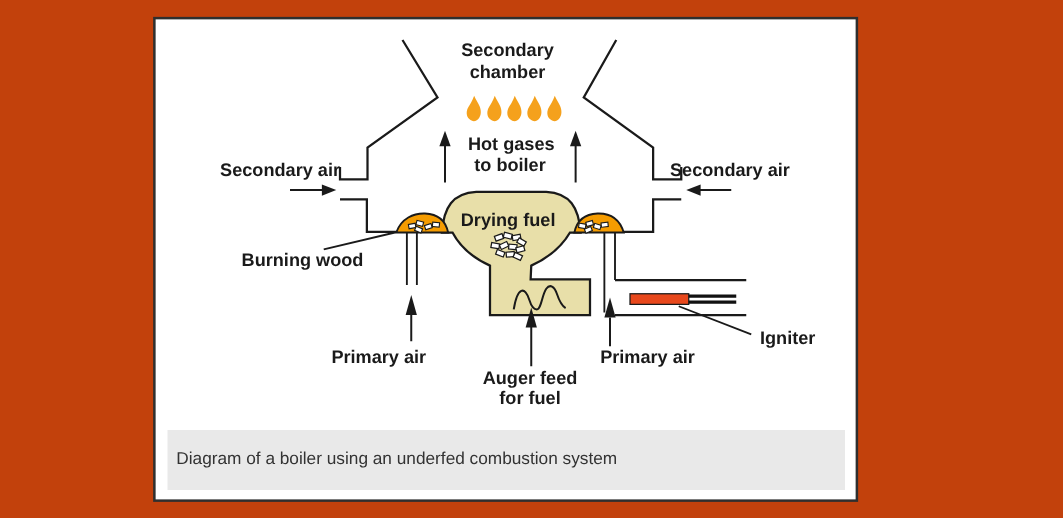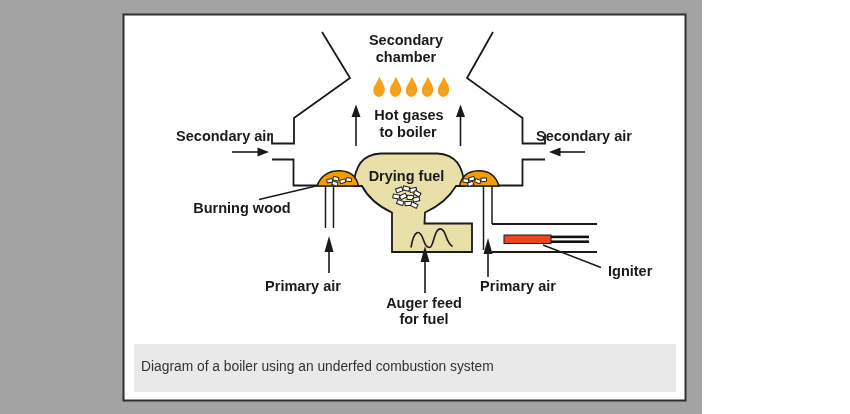--- a/index.html
+++ b/index.html
@@ -1,19 +1,19 @@
 <!DOCTYPE html>
 <html><head>
 <meta charset="utf-8">
 <style>
   html,body{margin:0;padding:0;background:#ffffff;}
   .stage{
     position:relative;
-    width:702px;height:414px;
-    background:#a3a3a3;
+    width:850px;height:414px;
+    background:#c2410c;
     font-family:"Liberation Sans", sans-serif;
     overflow:hidden;
   }
   svg{position:absolute;left:0;top:0;}
   text{fill:#1a1a1a;}
   .lbl{font-family:"Liberation Sans", sans-serif;font-weight:bold;font-size:14.5px;}
   .cap{font-family:"Liberation Sans", sans-serif;font-weight:normal;font-size:13.8px;fill:#333333;}
 </style>
 </head>
 <body>

